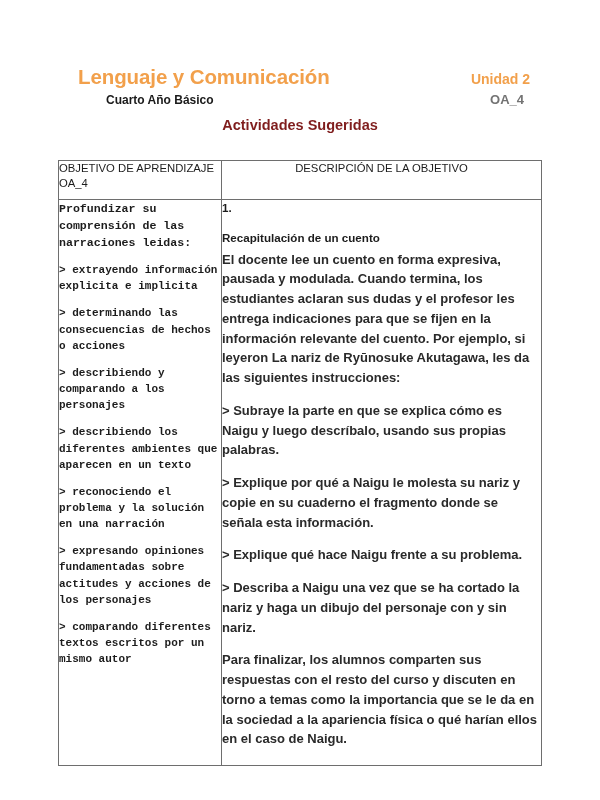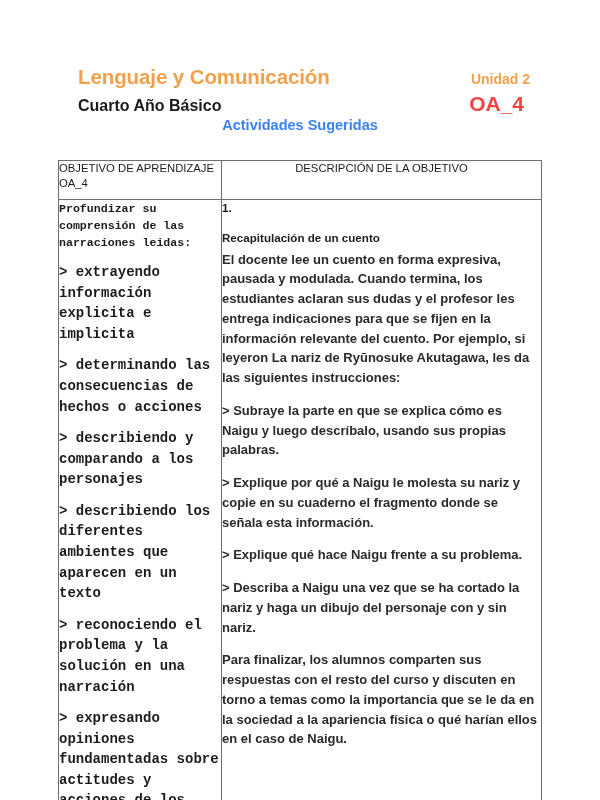--- a/index.html
+++ b/index.html
@@ -47,44 +47,45 @@
     margin-top: 32px;
   }
   .unit-label {
     font-size: 14px;
     font-weight: bold;
     color: #f2a04b;
     white-space: nowrap;
     text-align: right;
   }
   .grade-title {
-    font-size: 16px;
+    font-size: 12px;
     font-weight: bold;
     color: #1a1a1a;
     white-space: nowrap;
+    margin-left: 28px;
   }
   .oa-label {
-    font-size: 21px;
-    font-weight: bold;
-    color: #ef4444;
+    font-size: 13px;
+    font-weight: bold;
+    color: #737373;
     white-space: nowrap;
     text-align: right;
     padding-right: 6px;
   }
 
   
   .section-title {
     position: absolute;
     left: 0;
     top: 117px;
     width: 600px;
     text-align: center;
     font-size: 14.5px;
     font-weight: bold;
-    color: #3b82f6;
+    color: #7f1d1d;
   }
 
   
   .activities-table {
     position: absolute;
     left: 58px;
     top: 160px;
     width: 483px;
     height: 486px;
     border-collapse: collapse;
@@ -126,21 +127,21 @@
   }
 
   .obj-intro {
     font-size: 11.6px;
     font-weight: bold;
     color: #1c1c1c;
     line-height: 1.47;
     margin: 0 0 11px 0;
   }
   .obj-item {
-    font-size: 14px;
+    font-size: 11px;
     font-weight: bold;
     color: #1c1c1c;
     line-height: 1.47;
     margin: 0 0 11px 0;
   }
   .obj-item:last-child { margin-bottom: 4px; }
 
   .act-number {
     font-size: 11.6px;
     font-weight: bold;

